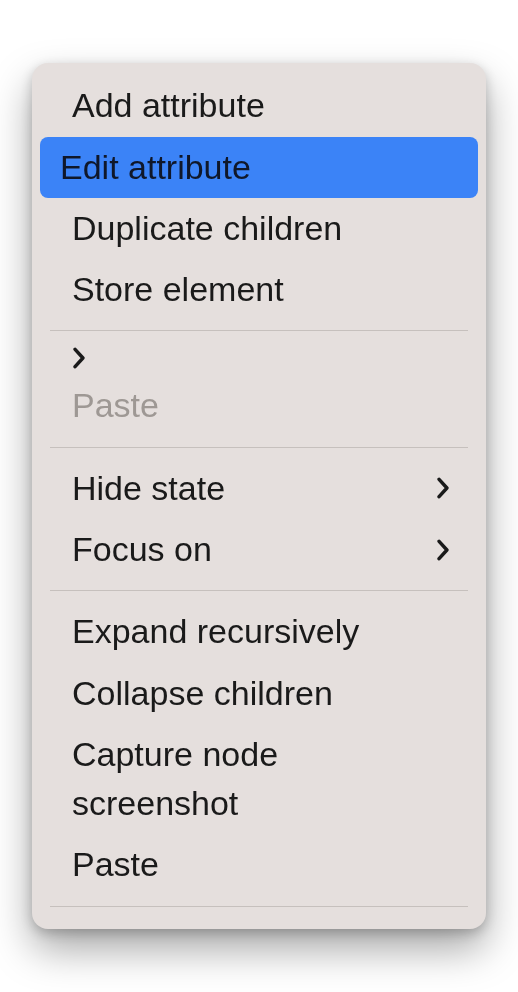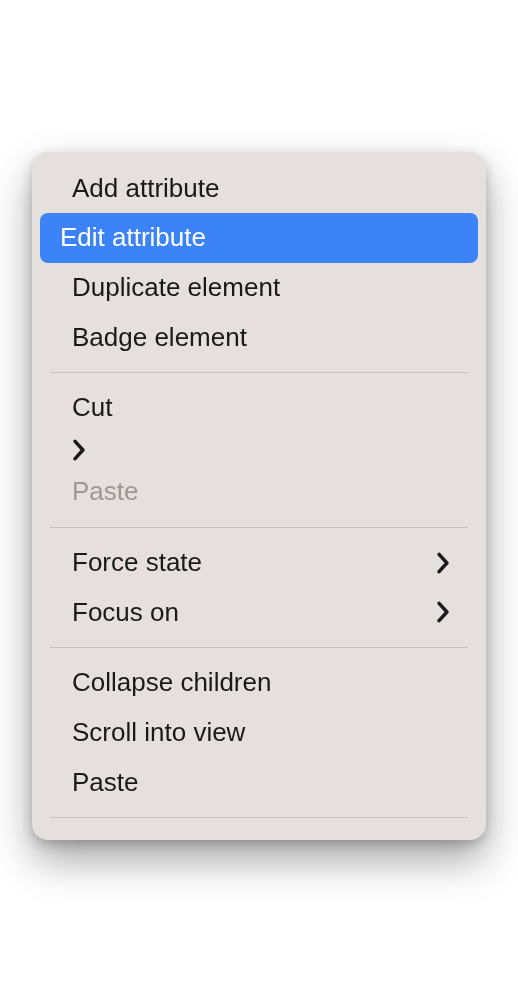--- a/index.html
+++ b/index.html
@@ -21,30 +21,30 @@
       background: #e5dfdd;
       border-radius: 16px;
       padding: 12px 0;
       box-shadow: 0 20px 40px rgba(0,0,0,0.35), 0 4px 12px rgba(0,0,0,0.2);
     }
     .menu-item {
       display: flex;
       align-items: center;
       justify-content: space-between;
       padding: 6px 28px 6px 32px;
-      font-size: 26px;
+      font-size: 34px;
       line-height: 1.45;
       color: #1a1a1a;
       cursor: default;
       margin: 0 8px;
       border-radius: 8px;
     }
     .menu-item.highlighted {
       background: #3b83f7;
-      color: #ffffff;
+      color: #0f172a;
       padding-left: 20px;
     }
     .menu-item.disabled {
       color: #9e9894;
     }
     .chevron {
       flex-shrink: 0;
       display: flex;
       align-items: center;
     }
@@ -62,60 +62,60 @@
 <body>
 
 <div class="context-menu">
     <div class="menu-item">
       <span>Add attribute</span>
     </div>
     <div class="menu-item highlighted">
       <span>Edit attribute</span>
     </div>
     <div class="menu-item">
-      <span>Duplicate element</span>
+      <span>Duplicate children</span>
     </div>
     <div class="menu-item">
-      <span>Badge element</span>
+      <span>Store element</span>
     </div>
     <div class="separator"></div>
-    <div class="menu-item">
-      <span>Cut</span>
-    </div>
     <div class="menu-item">
       <span class="chevron">
         <svg viewBox="0 0 8 14" fill="none" stroke="currentColor" stroke-width="2.2" stroke-linecap="round" stroke-linejoin="round">
           <polyline points="1.5,1.5 6.5,7 1.5,12.5"></polyline>
         </svg>
       </span>
     </div>
     <div class="menu-item disabled">
       <span>Paste</span>
     </div>
     <div class="separator"></div>
     <div class="menu-item">
-      <span>Force state</span>
+      <span>Hide state</span>
       <span class="chevron">
         <svg viewBox="0 0 8 14" fill="none" stroke="currentColor" stroke-width="2.2" stroke-linecap="round" stroke-linejoin="round">
           <polyline points="1.5,1.5 6.5,7 1.5,12.5"></polyline>
         </svg>
       </span>
     </div>
     <div class="menu-item">
       <span>Focus on</span>
       <span class="chevron">
         <svg viewBox="0 0 8 14" fill="none" stroke="currentColor" stroke-width="2.2" stroke-linecap="round" stroke-linejoin="round">
           <polyline points="1.5,1.5 6.5,7 1.5,12.5"></polyline>
         </svg>
       </span>
     </div>
     <div class="separator"></div>
     <div class="menu-item">
+      <span>Expand recursively</span>
+    </div>
+    <div class="menu-item">
       <span>Collapse children</span>
     </div>
     <div class="menu-item">
-      <span>Scroll into view</span>
+      <span>Capture node screenshot</span>
     </div>
     <div class="menu-item">
       <span>Paste</span>
     </div>
     <div class="separator"></div>
   </div>
 
 </body></html>

